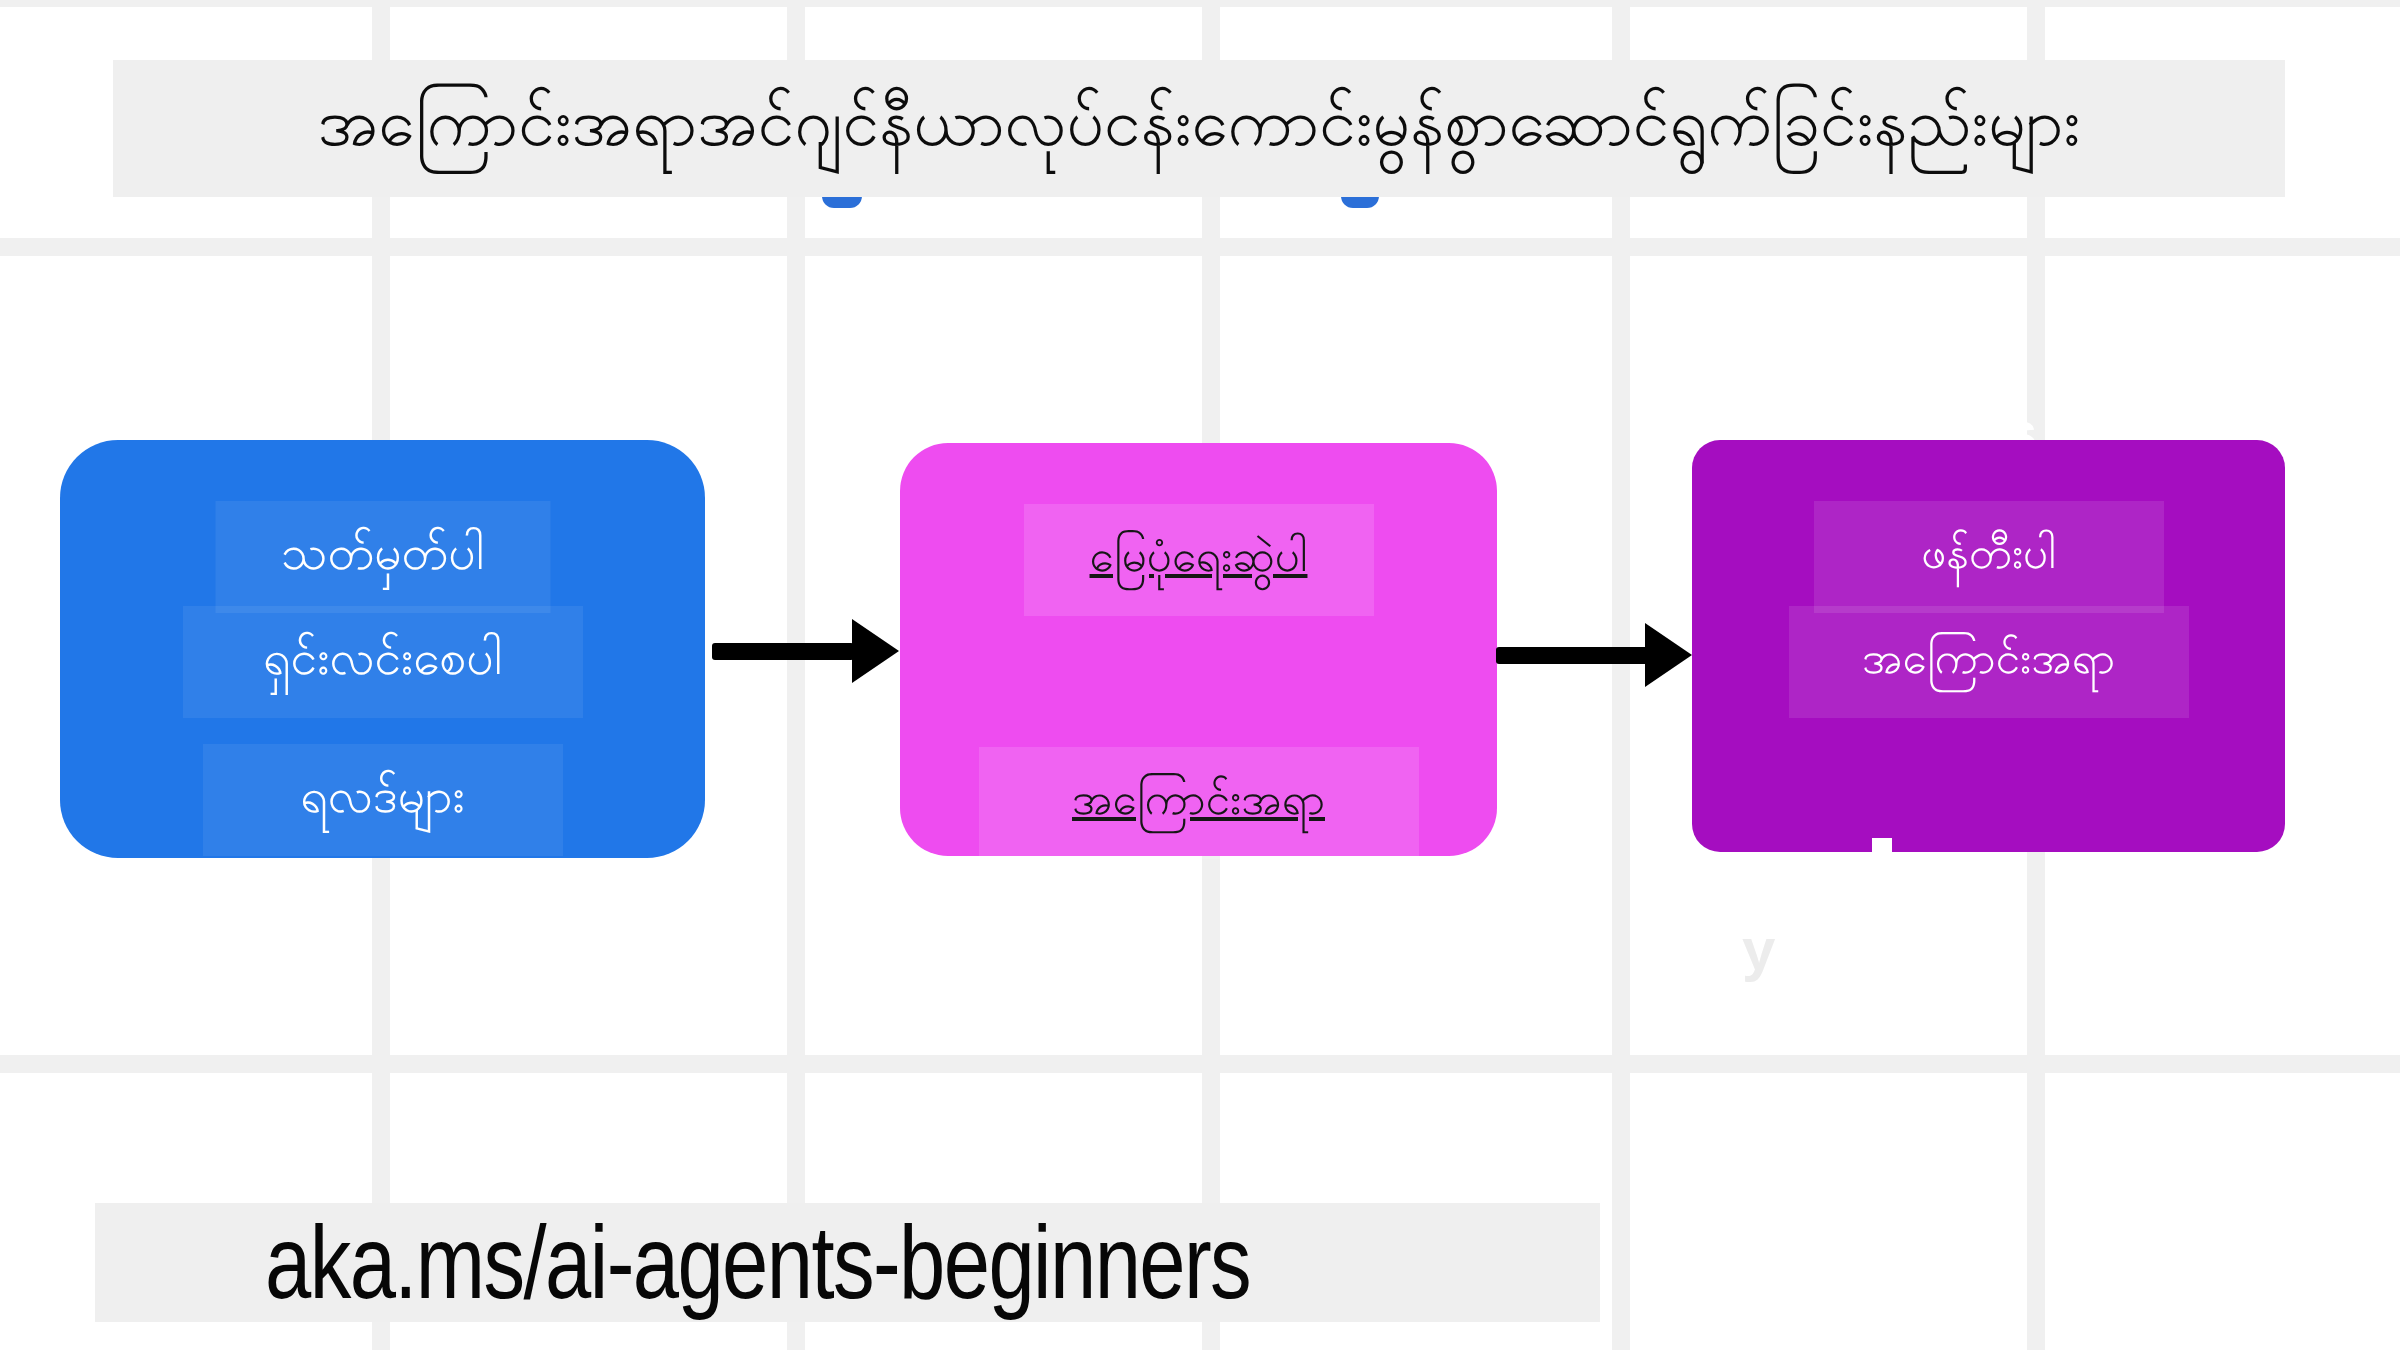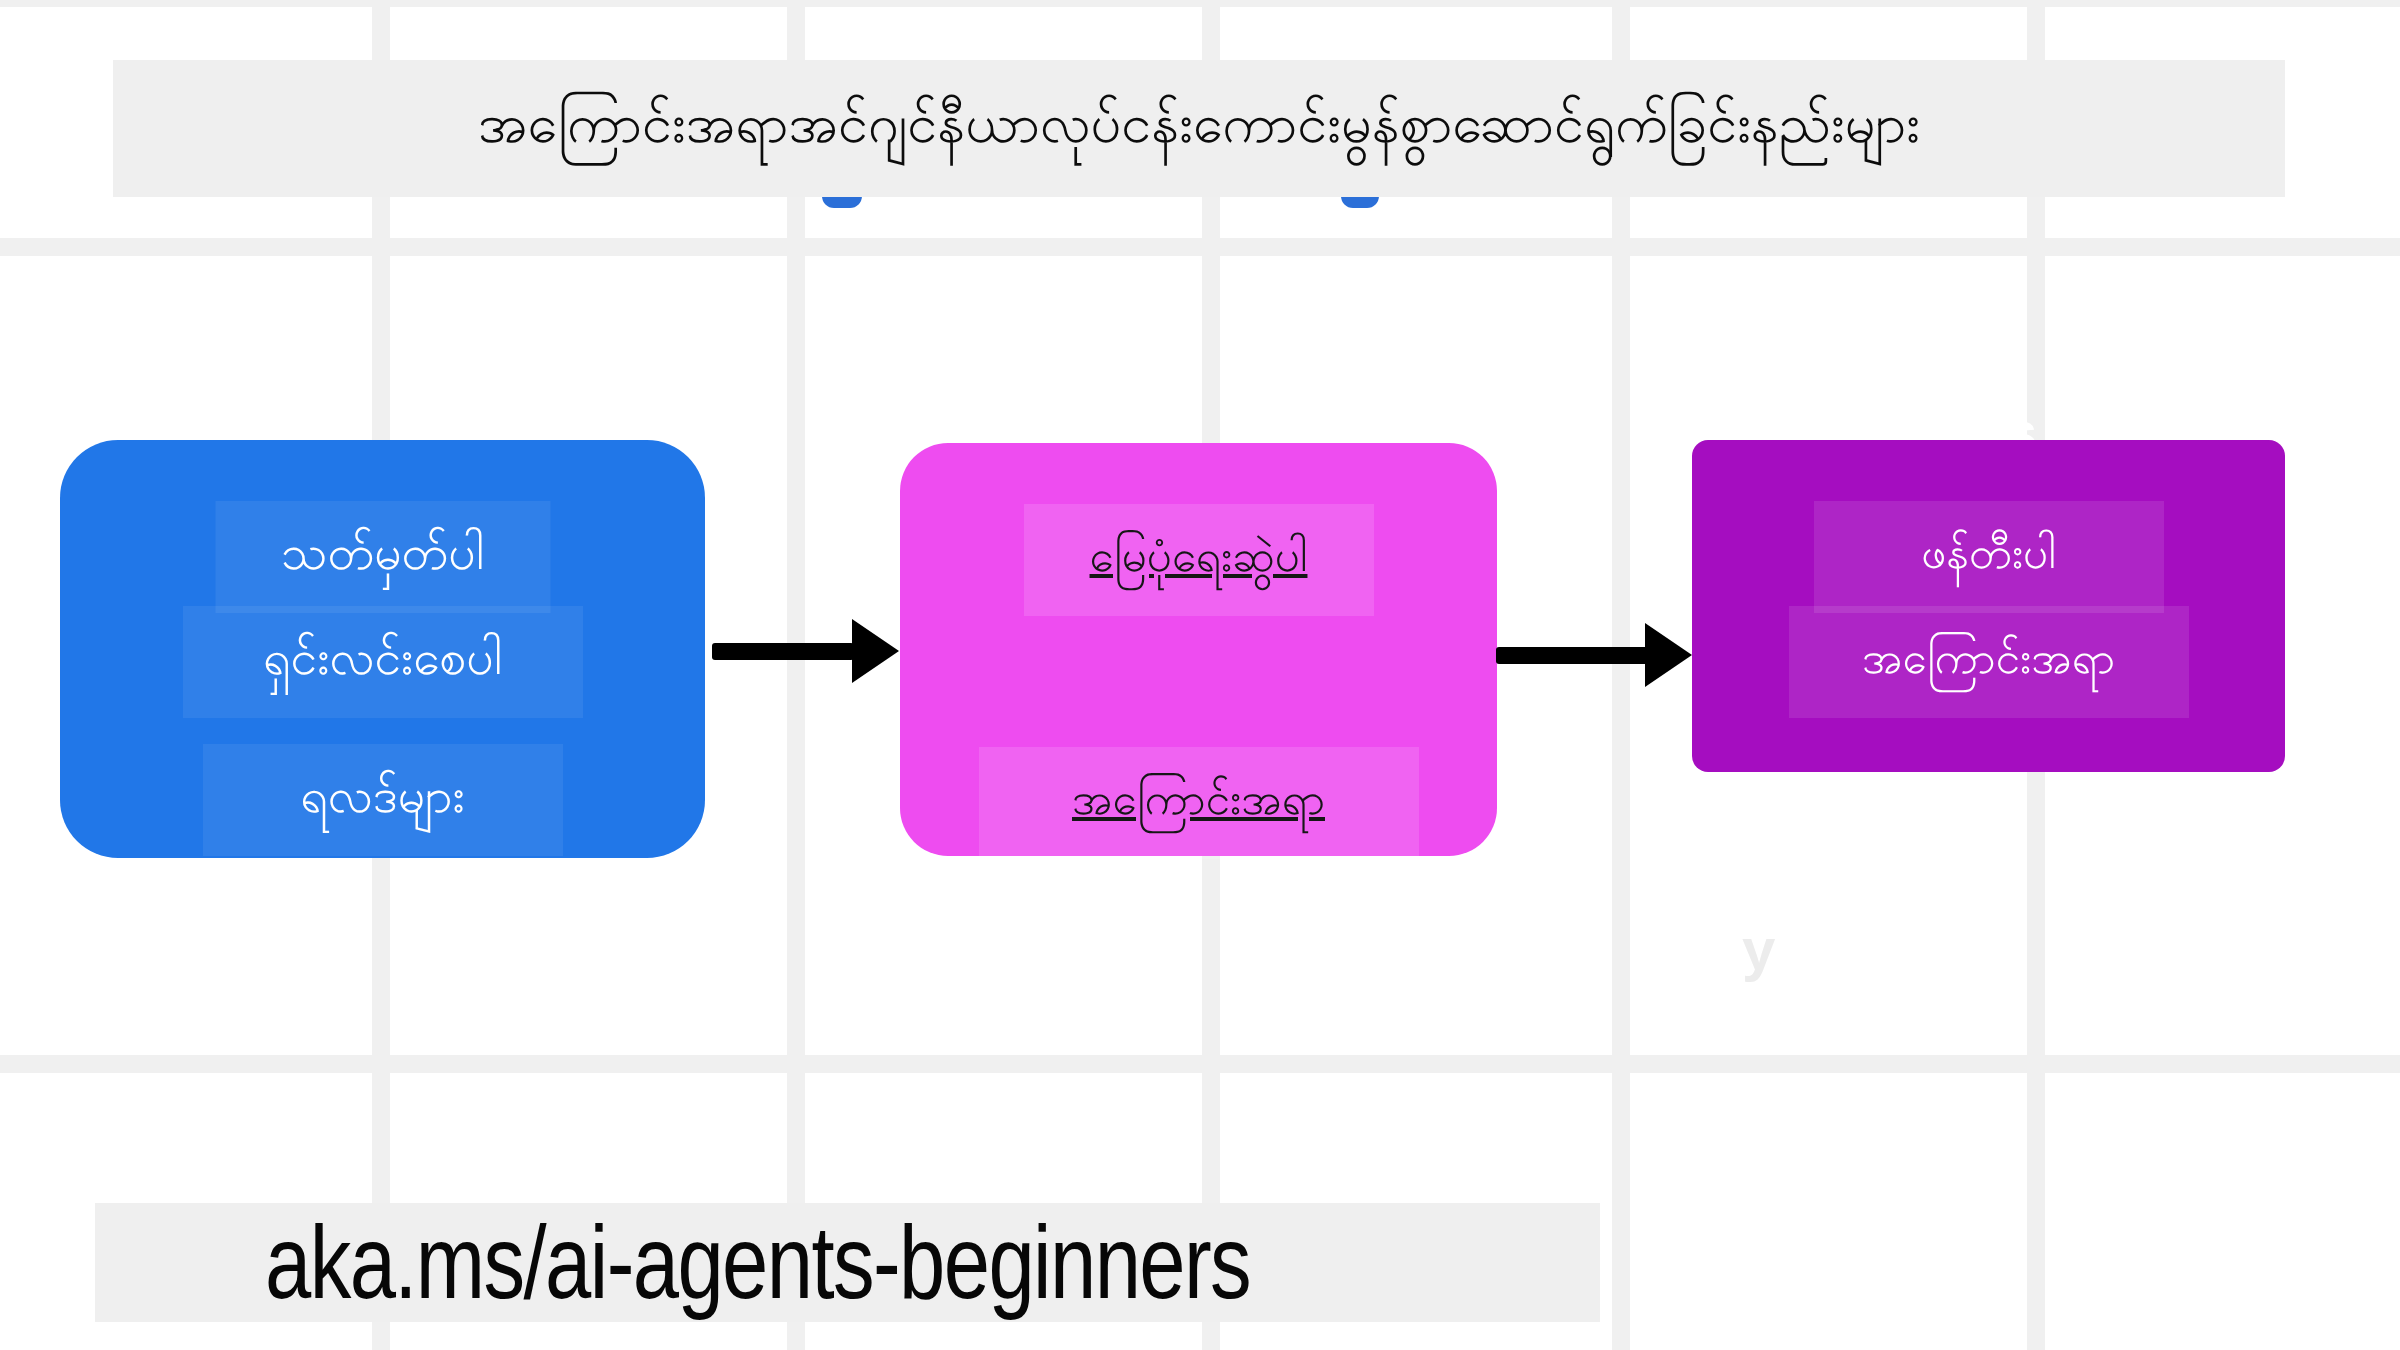--- a/index.html
+++ b/index.html
@@ -7,38 +7,38 @@
          font-family:"Liberation Sans",sans-serif;background:#ffffff;}
 
   
   .gv{position:absolute;top:0;width:18px;height:1350px;background:#f0f0f0;}
   .gh{position:absolute;left:0;width:2400px;height:18px;background:#f0f0f0;}
   .gh.top{height:7px;}
 
   
   .banner{position:absolute;background:#efefef;display:flex;align-items:center;}
   .title-banner{left:113px;top:60px;width:2172px;height:137px;justify-content:center;z-index:3;}
-  .title-banner span{font-size:54px;font-weight:500;color:#0c0c0c;white-space:nowrap;}
+  .title-banner span{font-size:66px;font-weight:500;color:#0c0c0c;white-space:nowrap;}
   .footer-banner{left:95px;top:1203px;width:1505px;height:119px;z-index:3;}
   .footer-banner span{font-size:104px;font-weight:500;color:#070707;letter-spacing:-2px;
                       transform:scaleX(0.80);transform-origin:left center;
                       margin-left:170px;white-space:nowrap;}
 
   
   .arc{position:absolute;top:196px;height:12px;background:#2b6fd8;
        border-radius:0 0 22px 22px;z-index:2;}
   .ghost{position:absolute;color:#ffffff;font-weight:600;z-index:2;}
   .ghost.gy{color:#ececec;}
   .notch{position:absolute;left:1872px;top:838px;width:20px;height:58px;background:#ffffff;z-index:6;}
 
   
   .box{position:absolute;z-index:4;}
   .box-define {left:60px;  top:440px;width:645px;height:418px;border-radius:58px;background:#2177e8;}
   .box-map    {left:900px; top:443px;width:597px;height:413px;border-radius:48px;background:#ee4cf0;}
-  .box-create {left:1692px;top:440px;width:593px;height:332px;border-radius:16px;background:#a50dc0;}
+  .box-create {left:1692px;top:440px;width:593px;height:412px;border-radius:28px;background:#a50dc0;}
 
   .line{position:absolute;left:50%;transform:translateX(-50%);height:112px;
         display:flex;align-items:center;justify-content:center;white-space:nowrap;overflow:hidden;}
   .l1{top:26px;margin-top:35px;} .l2{top:166px;} .l3{top:304px;}
   .box-define .line{background:rgba(255,255,255,0.07);color:#ffffff;font-size:48px;}
   .box-map .line{background:rgba(255,255,255,0.13);color:#161616;font-size:44px;text-decoration:underline;}
   .box-create .line{background:rgba(255,255,255,0.10);color:#ffffff;font-size:44px;}
   .box-create .l3{font-size:58px;font-weight:700;}
 
   

